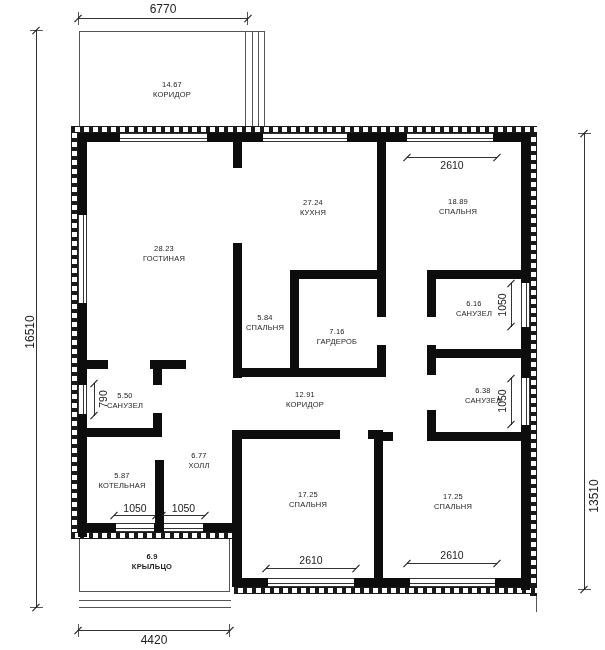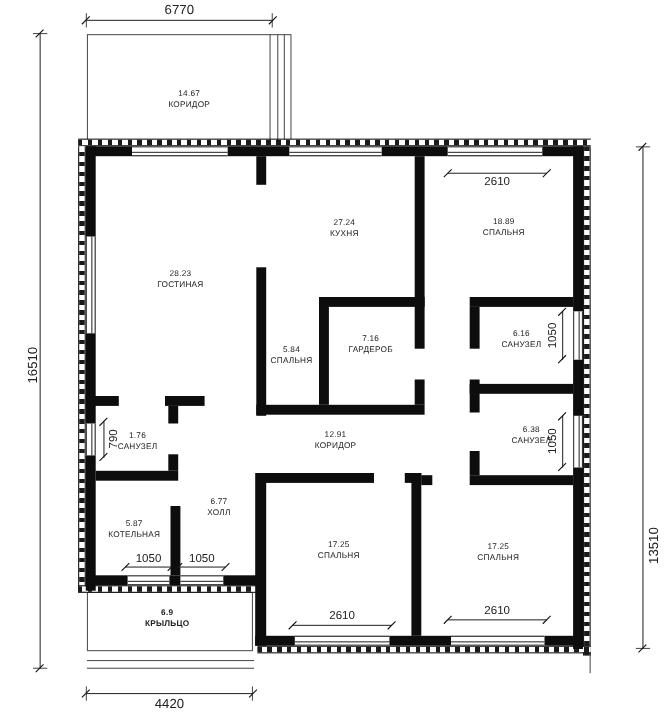--- a/index.html
+++ b/index.html
@@ -105,34 +105,34 @@
     <div>КУХНЯ</div>
   </div>
   <div class="room-label" style="left:458px;top:207px;">
     <div>18.89</div>
     <div>СПАЛЬНЯ</div>
   </div>
   <div class="room-label" style="left:265px;top:323px;">
     <div>5.84</div>
     <div>СПАЛЬНЯ</div>
   </div>
-  <div class="room-label" style="left:337px;top:313px;text-align:center;">
+  <div class="room-label" style="left:337px;top:337px;text-align:center;">
     <div>7.16</div>
     <div>ГАРДЕРОБ</div>
   </div>
   <div class="room-label" style="left:474px;top:309px;">
     <div>6.16</div>
     <div>САНУЗЕЛ</div>
   </div>
   <div class="room-label" style="left:305px;top:400px;">
     <div>12.91</div>
     <div>КОРИДОР</div>
   </div>
   <div class="room-label" style="left:125px;top:401px;">
-    <div>1.76</div>
+    <div>5.50</div>
     <div>САНУЗЕЛ</div>
   </div>
   <div class="room-label" style="left:483px;top:396px;">
     <div>6.38</div>
     <div>САНУЗЕЛ</div>
   </div>
   <div class="room-label" style="left:199px;top:461px;">
     <div>6.77</div>
     <div>ХОЛЛ</div>
   </div>

